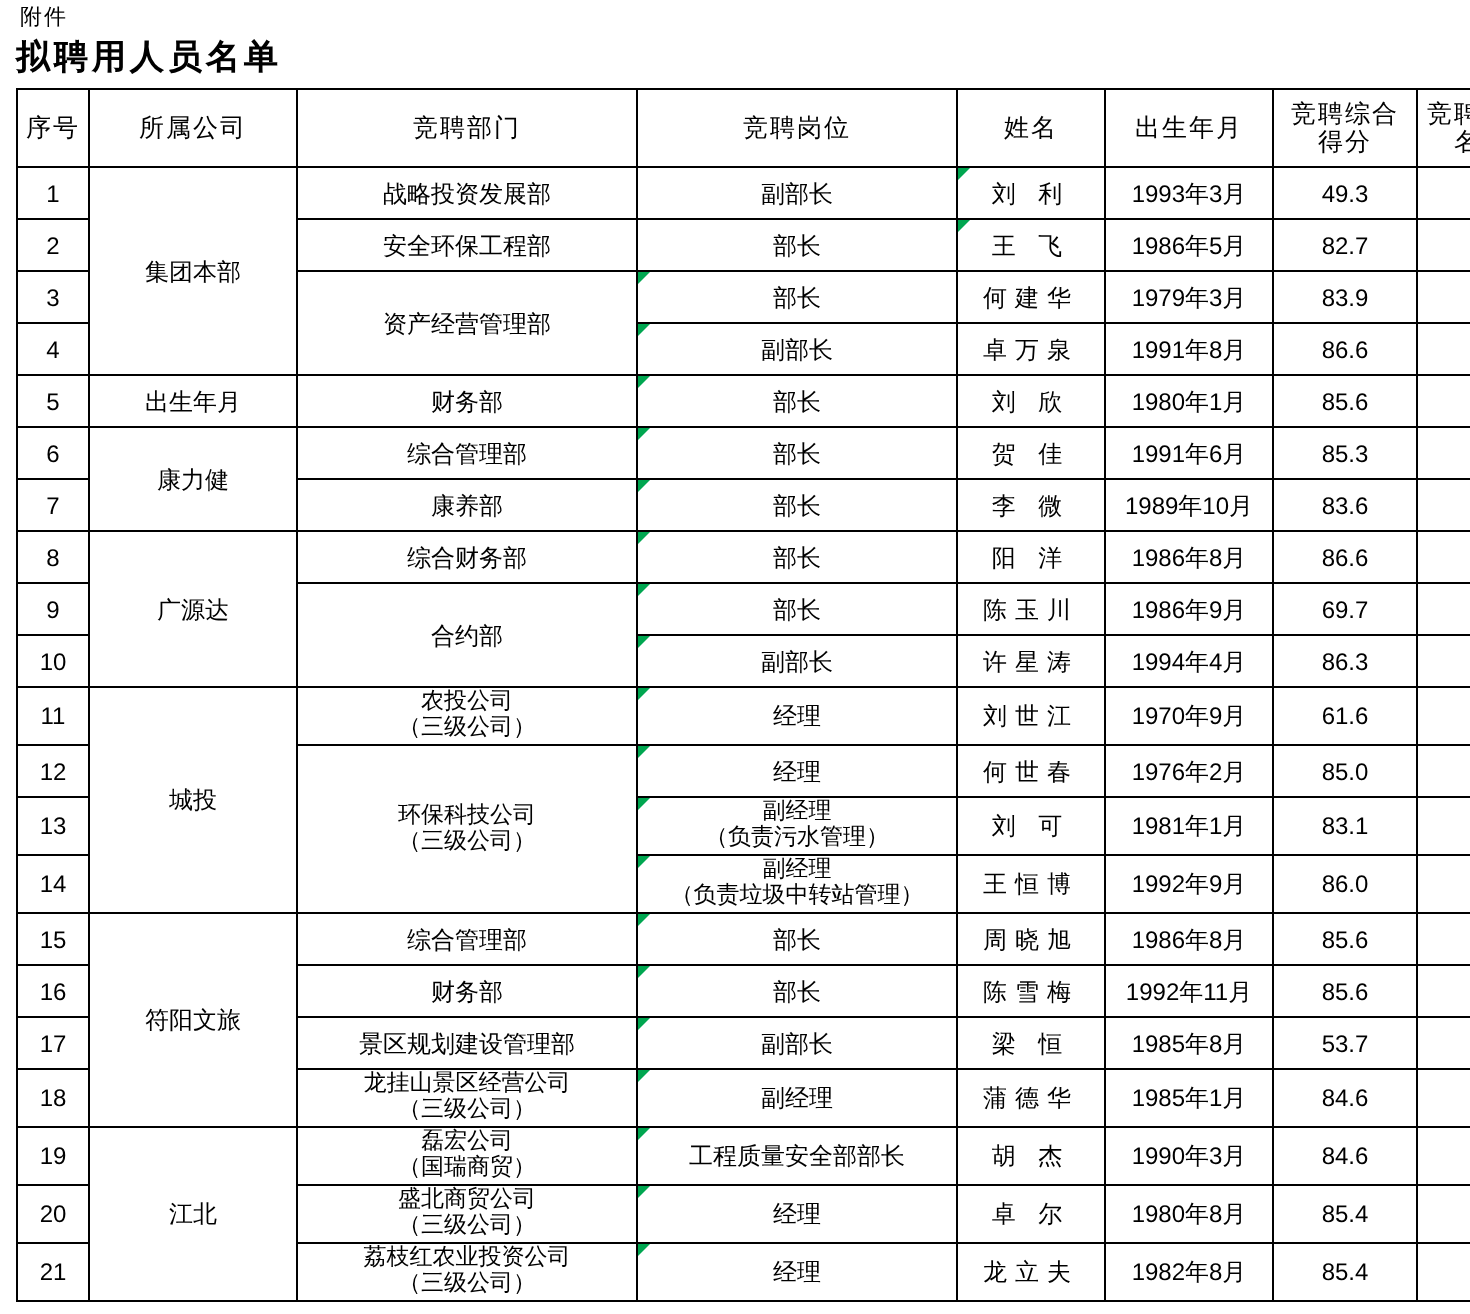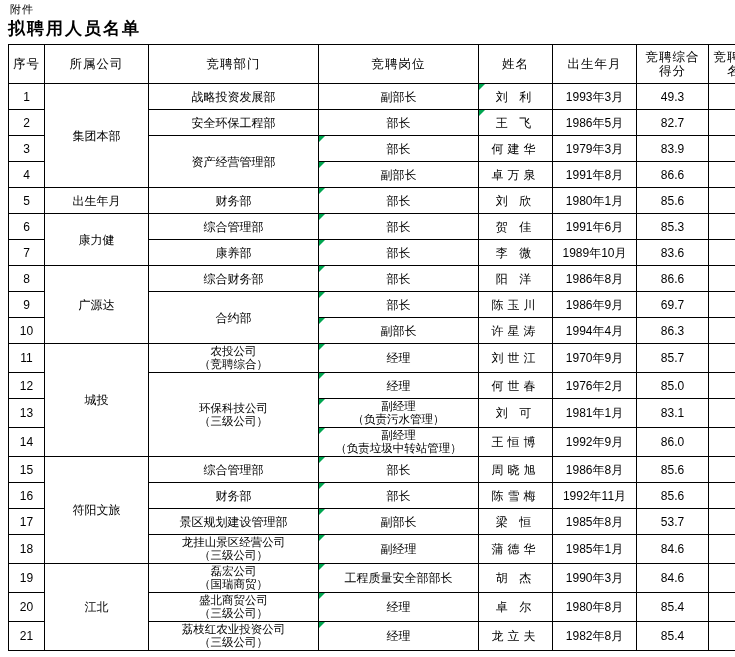--- a/index.html
+++ b/index.html
@@ -204,26 +204,26 @@
         <td>1994年4月</td>
         <td>86.3</td>
         <td>1</td>
       </tr>
 
       <tr>
         <td>11</td>
         <td rowspan="4">城投</td>
         <td class="two-line">
           <div style="white-space:pre-line">农投公司
-（竞聘综合）</div>
+（三级公司）</div>
         </td>
         <td class="mark">经理</td>
         <td class="name-cell">刘世江</td>
         <td>1970年9月</td>
-        <td>85.7</td>
+        <td>61.6</td>
         <td>1</td>
       </tr>
 
       <tr>
         <td>12</td>
         <td rowspan="3" class="two-line">
           <div style="white-space:pre-line">环保科技公司
 （三级公司）</div>
         </td>
         <td class="mark">经理</td>

